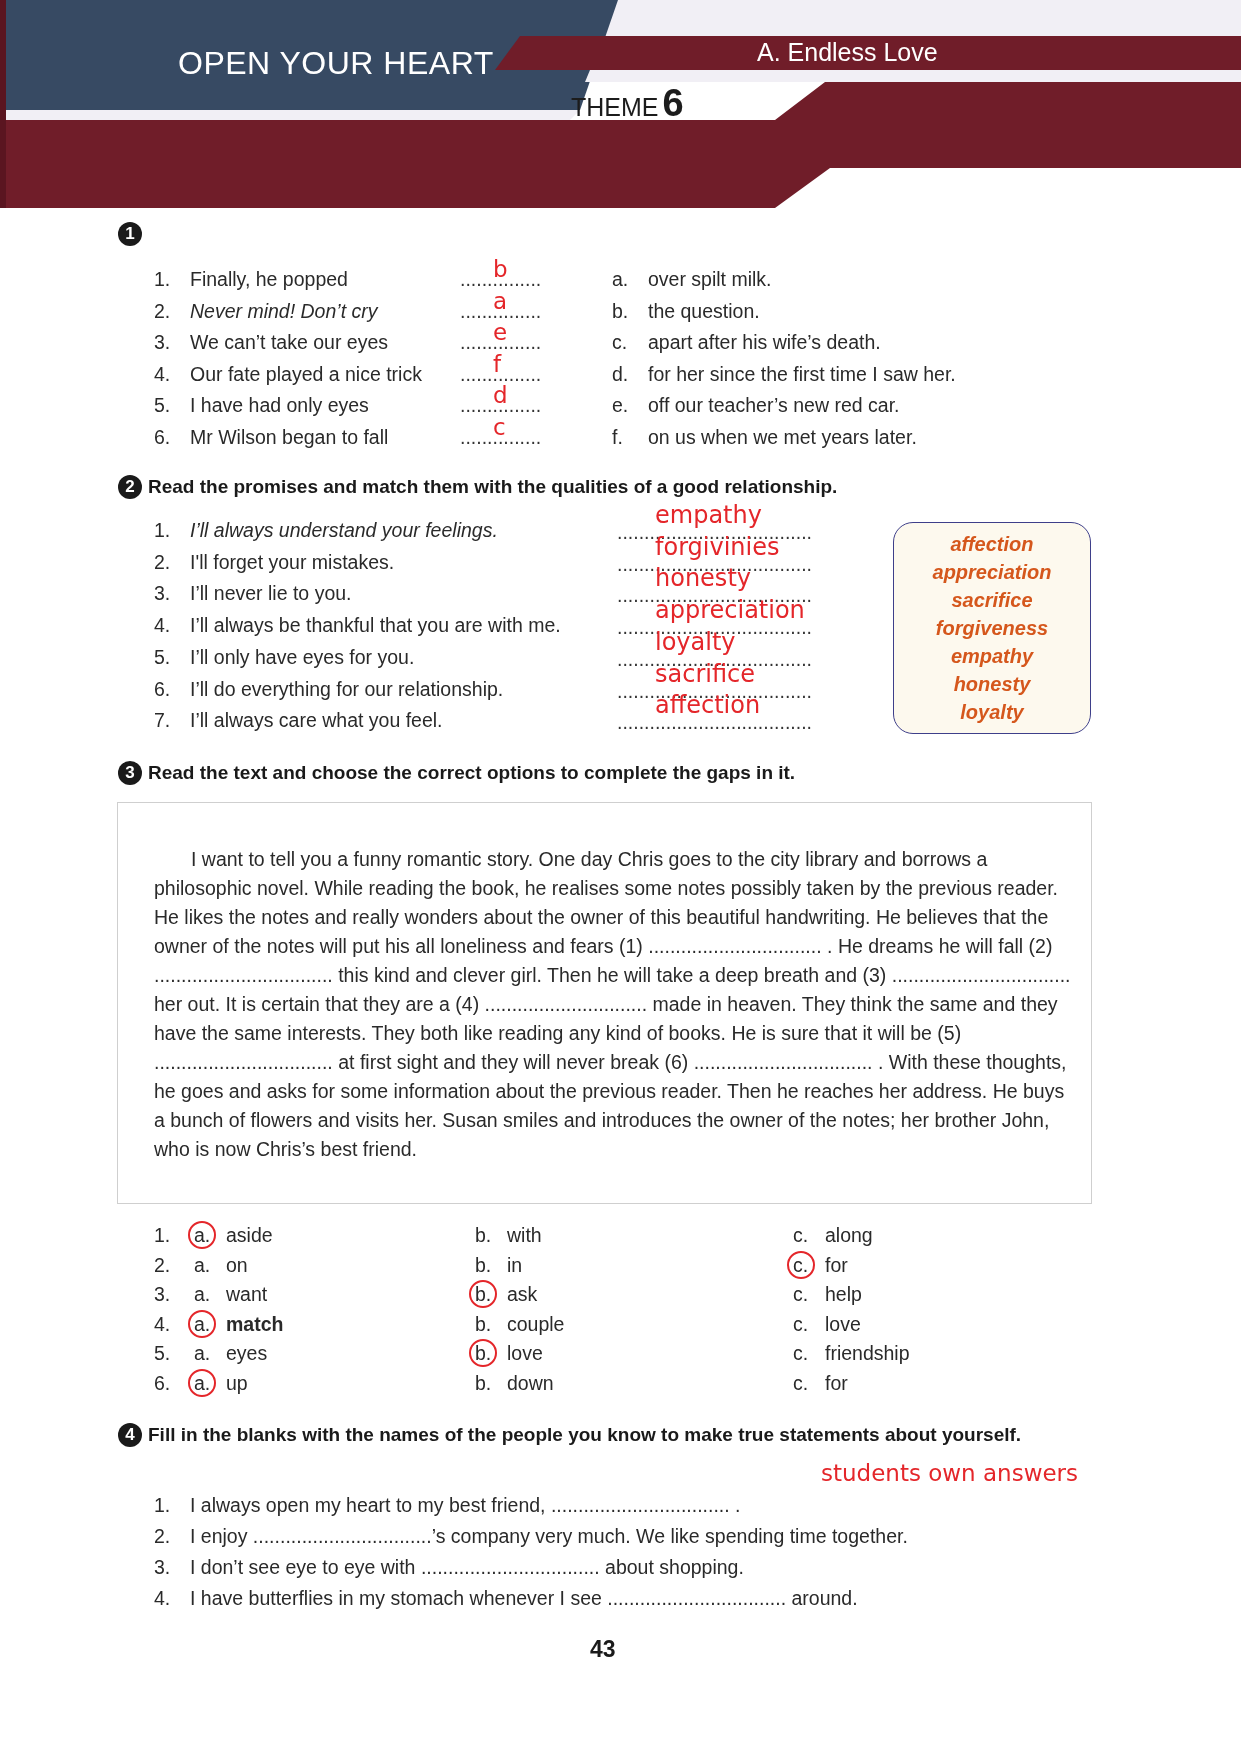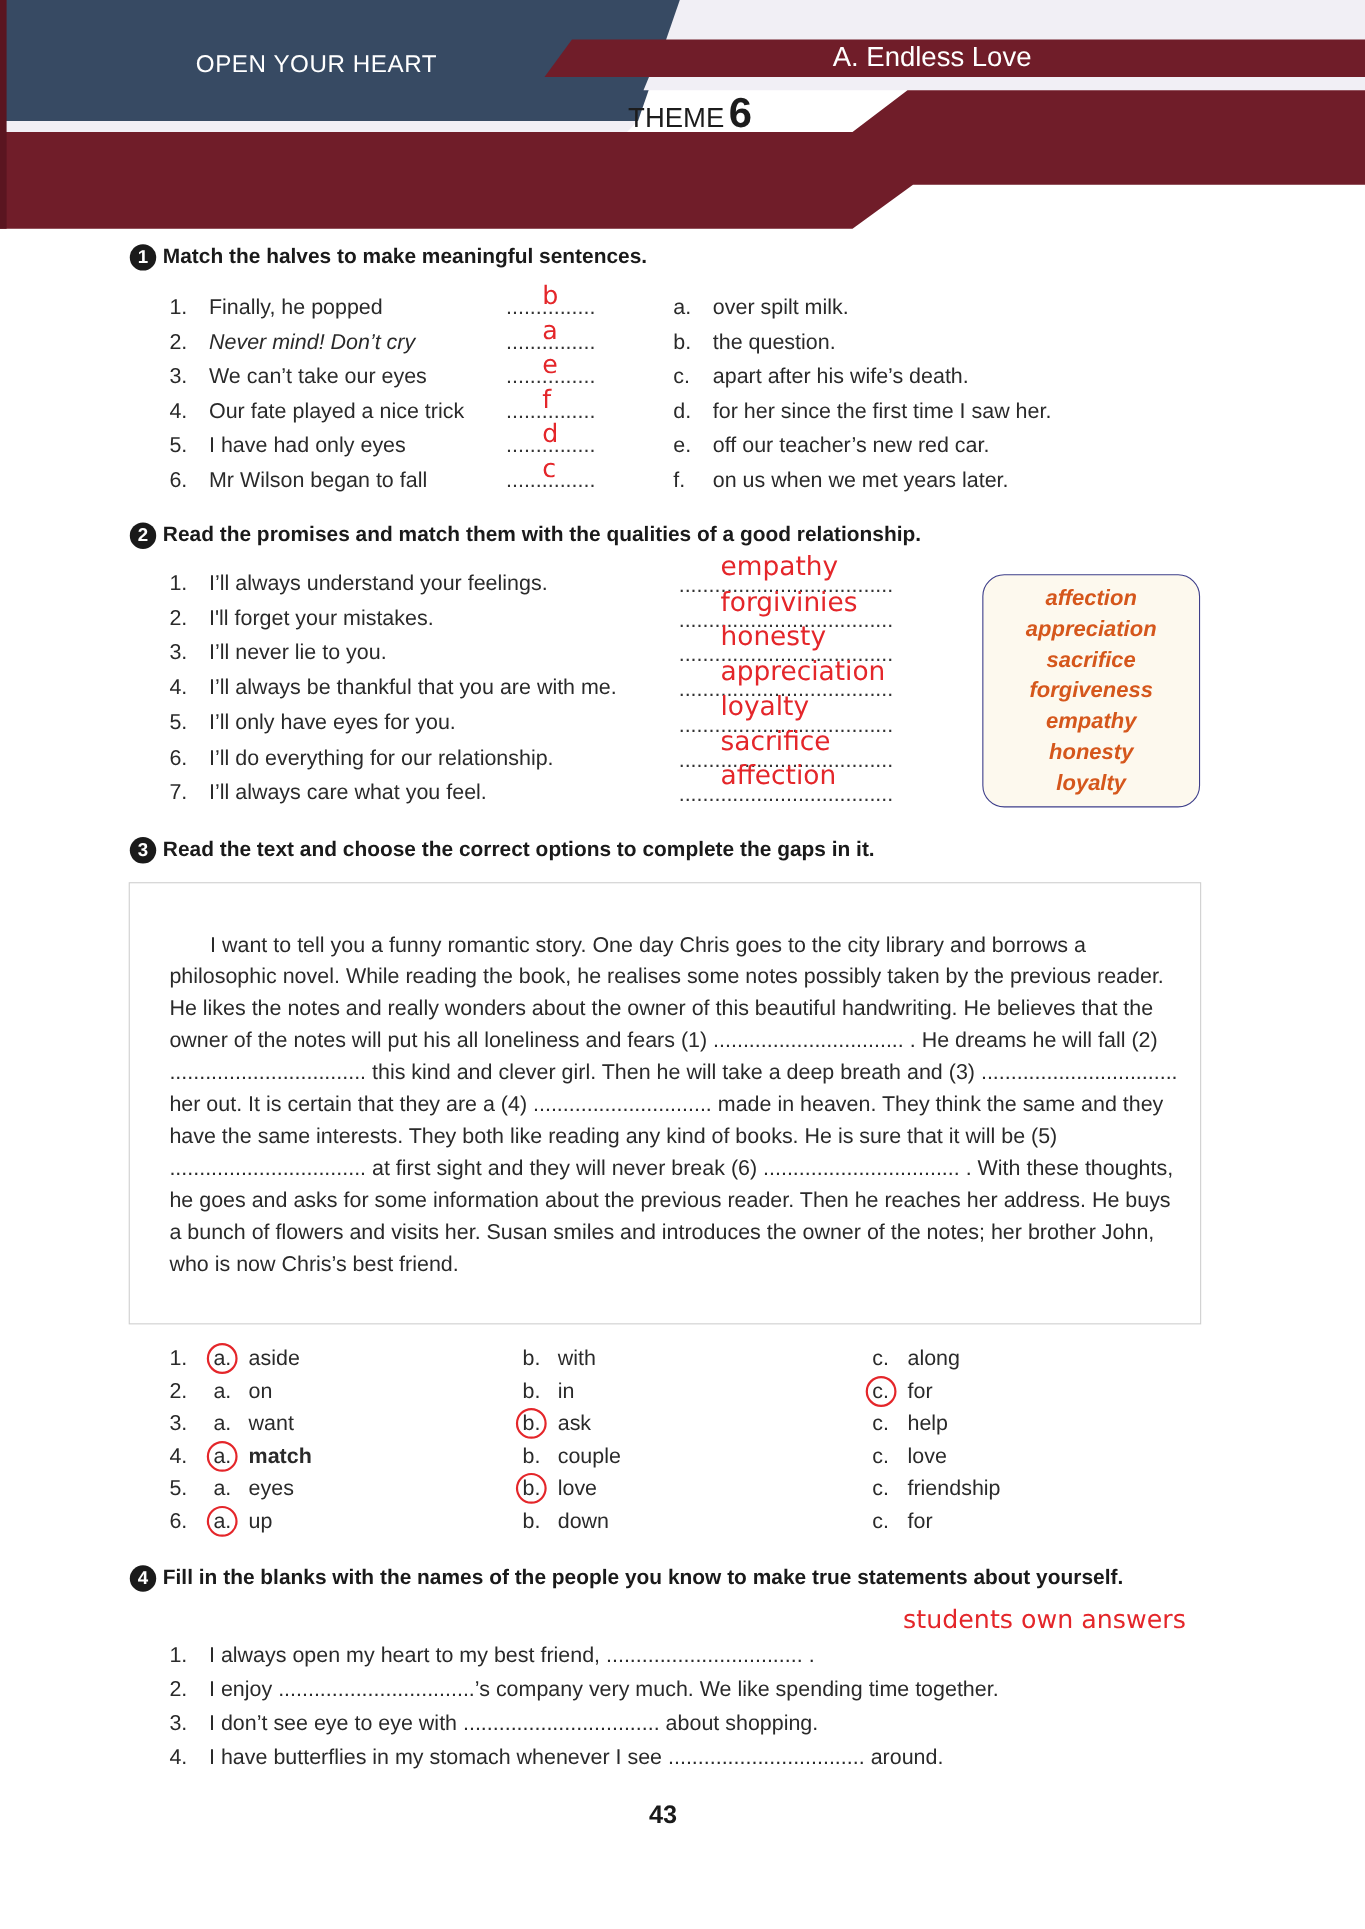--- a/index.html
+++ b/index.html
@@ -1,20 +1,20 @@
 <!DOCTYPE html>
 <html><head>
 <meta charset="utf-8">
 <style>
   * { box-sizing: border-box; margin: 0; padding: 0; }
   body { width: 1241px; height: 1754px; background: #ffffff; position: relative; overflow: hidden;
          font-family: "Liberation Sans", sans-serif; color: #1f1f1f; }
   .header { position: absolute; left: 0; top: 0; width: 1241px; height: 215px; }
   .header svg { position: absolute; left: 0; top: 0; }
-  .h-title { position: absolute; left: 178px; top: 45px; color: #fff; font-size: 22px; letter-spacing: 0.5px; }
+  .h-title { position: absolute; left: 178px; top: 45px; color: #fff; font-size: 32px; letter-spacing: 0.5px; }
   .h-sub { position: absolute; left: 757px; top: 38px; color: #fff; font-size: 25px; }
   .h-theme { position: absolute; left: 571px; top: 82px; color: #1c1c1c; font-size: 25px; }
   .h-theme .num { font-size: 38px; font-weight: bold; margin-left: 4px; }
 
   .ex-head { position: absolute; left: 118px; font-size: 19px; font-weight: bold; display: flex; align-items: flex-start; gap: 6px; color:#1a1a1a; }
   .ex-num { width: 24px; height: 24px; border-radius: 50%; background: #1a1a1a; color: #fff; font-size: 17px; font-weight: bold;
             display: inline-flex; align-items: center; justify-content: center; flex-shrink: 0; margin-top: -1px; }
   .row { position: absolute; font-size: 19.5px; color: #2a2a2a; white-space: nowrap; }
   .dots { letter-spacing: 0px; color: #333; }
   .red { color: #e4262a; font-family: "DejaVu Sans", sans-serif; font-size: 23px; position: absolute; }
@@ -43,21 +43,20 @@
   </svg>
   <div class="h-title">OPEN YOUR HEART</div>
   <div class="h-sub">A. Endless Love</div>
   <div class="h-theme">
     <span>THEME</span><span class="num">6</span>
   </div>
 </div>
 
 <div class="ex-head" style="top:223px;">
   <span class="ex-num">1</span>
-  <span>Match the halves to make meaningful sentences.</span>
 </div>
 <div id="ex1-rows">
     <div class="row" style="left: 154px; top: 268px;">1.</div>
     <div class="row" style="left: 190px; top: 268px;">Finally, he popped</div>
     <div class="row dots" style="left: 460px; top: 268px;">...............</div>
     <div class="red" style="left: 493px; top: 256px;">b</div>
     <div class="row" style="left: 612px; top: 268px;">a.</div>
     <div class="row" style="left: 648px; top: 268px;">over spilt milk.</div>
     <div class="row" style="left: 154px; top: 299.5px;">2.</div>
     <div class="row" style="left: 190px; top: 299.5px; font-style: italic;">Never mind! Don’t cry</div>
@@ -90,21 +89,21 @@
     <div class="row" style="left: 612px; top: 425.5px;">f.</div>
     <div class="row" style="left: 648px; top: 425.5px;">on us when we met years later.</div>
   </div>
 
 <div class="ex-head" style="top:476px;">
   <span class="ex-num">2</span>
   <span>Read the promises and match them with the qualities of a good relationship.</span>
 </div>
 <div id="ex2-rows">
     <div class="row" style="left: 154px; top: 519px;">1.</div>
-    <div class="row" style="left: 190px; top: 519px;">I’ll always understand your feelings.</div>
+    <div class="row" style="left: 190px; top: 519px; font-style: italic;">I’ll always understand your feelings.</div>
     <div class="row dots" style="left: 617px; top: 521px;">....................................</div>
     <div class="red" style="left: 655px; top: 501px; font-size: 24px;">empathy</div>
     <div class="row" style="left: 154px; top: 550.7px;">2.</div>
     <div class="row" style="left: 190px; top: 550.7px;">I'll forget your mistakes.</div>
     <div class="row dots" style="left: 617px; top: 552.7px;">....................................</div>
     <div class="red" style="left: 655px; top: 532.7px; font-size: 24px;">forgivinies</div>
     <div class="row" style="left: 154px; top: 582.4px;">3.</div>
     <div class="row" style="left: 190px; top: 582.4px;">I’ll never lie to you.</div>
     <div class="row dots" style="left: 617px; top: 584.4px;">....................................</div>
     <div class="red" style="left: 655px; top: 564.4px; font-size: 24px;">honesty</div>

